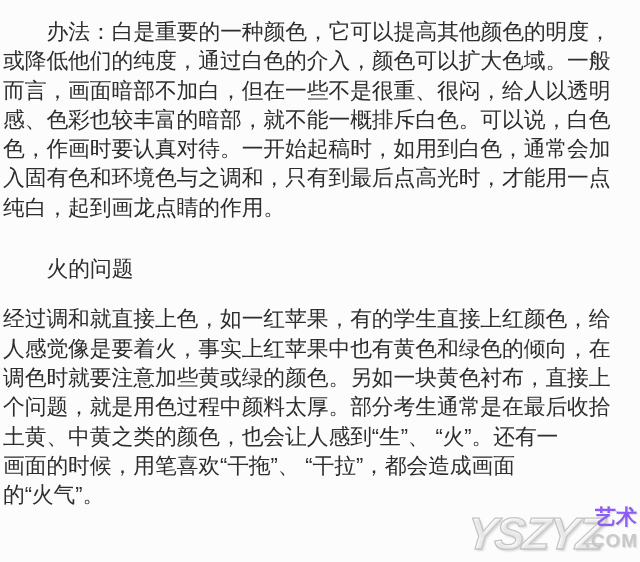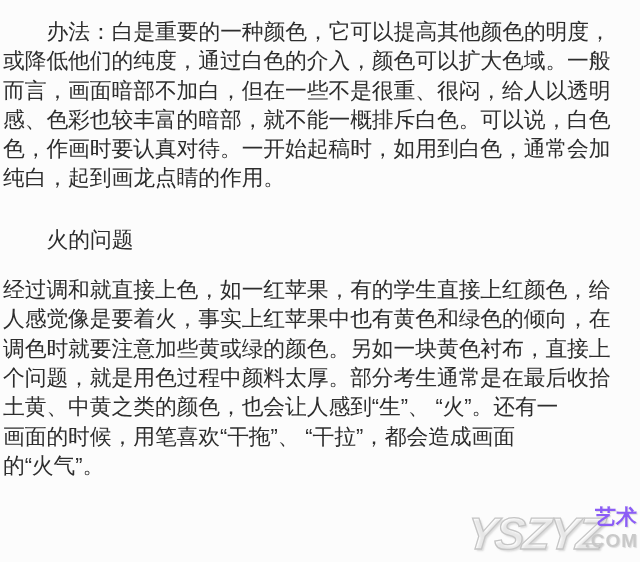--- a/index.html
+++ b/index.html
@@ -81,20 +81,21 @@
 
 <div class="page">
   <div class="doc">
 
     <div class="para-1">
       <div class="line indent">办法：白是重要的一种颜色，它可以提高其他颜色的明度，</div>
       <div class="line">或降低他们的纯度，通过白色的介入，颜色可以扩大色域。一般</div>
       <div class="line">而言，画面暗部不加白，但在一些不是很重、很闷，给人以透明</div>
       <div class="line">感、色彩也较丰富的暗部，就不能一概排斥白色。可以说，白色</div>
       <div class="line">色，作画时要认真对待。一开始起稿时，如用到白色，通常会加</div>
+      <div class="line">入固有色和环境色与之调和，只有到最后点高光时，才能用一点</div>
       <div class="line">纯白，起到画龙点睛的作用。</div>
     </div>
 
     <div class="heading-block">
       <div class="line indent">火的问题</div>
     </div>
 
     <div class="para-2">
       <div class="line">经过调和就直接上色，如一红苹果，有的学生直接上红颜色，给</div>
       <div class="line">人感觉像是要着火，事实上红苹果中也有黄色和绿色的倾向，在</div>

